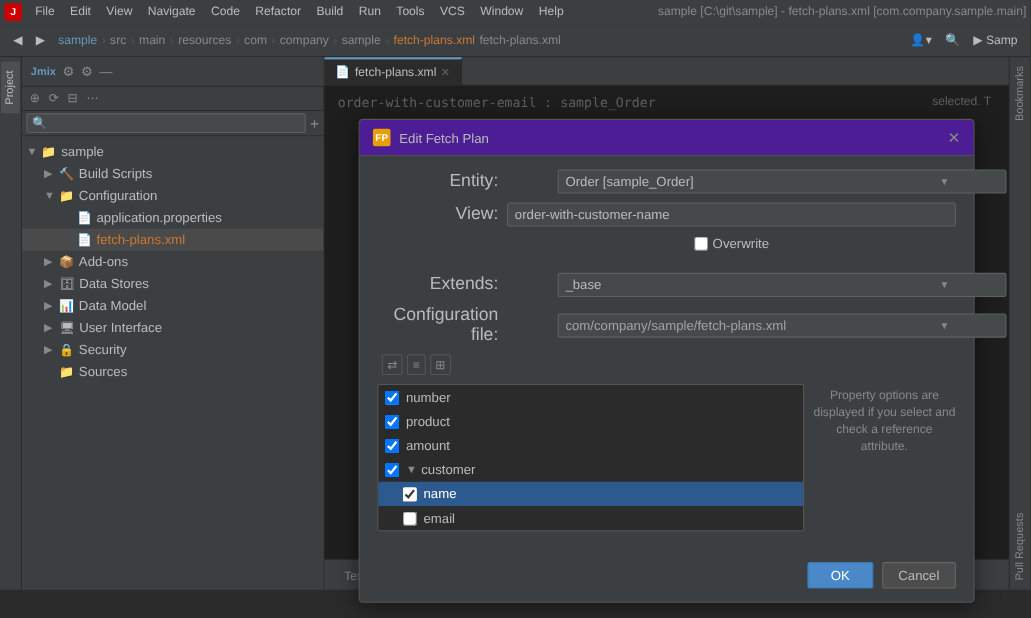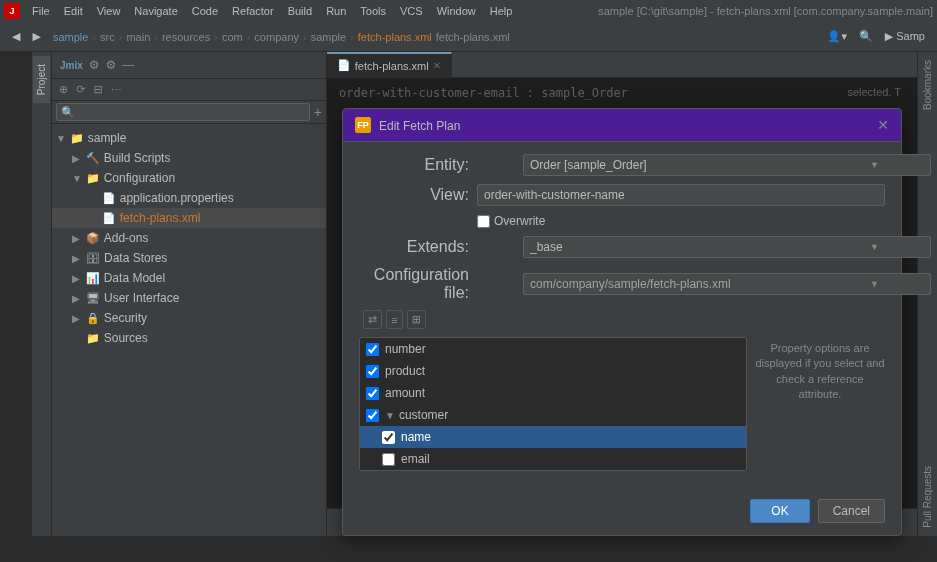--- a/index.html
+++ b/index.html
@@ -55,21 +55,20 @@
       display: flex; align-items: center; gap: 4px;
       color: #6897bb; font-size: 11px; margin-left: 4px;
     }
     .breadcrumb span { color: #888; }
     .breadcrumb .sep { color: #555; }
 
     
     .main-layout {
       display: flex;
       height: calc(562px - 22px - 30px - 26px);
-      padding-left: 32px;
     }
     .vtab {
       writing-mode: vertical-rl;
       text-orientation: mixed;
       transform: rotate(180deg);
       font-size: 10px;
       color: #888;
       padding: 8px 4px;
       cursor: pointer;
       white-space: nowrap;
@@ -282,22 +281,23 @@
       font-size: 12px;
       border-radius: 2px;
       outline: none;
       appearance: none;
       margin-left: 46px;
       -webkit-appearance: none;
     }
     .checkbox-row {
       display: flex;
       align-items: center;
-      margin-bottom: 8px;
+      margin-bottom: 20px;
       padding-left: 118px;
+      justify-content: center;
     }
     .checkbox-row input[type=checkbox] { margin-right: 4px; }
     .checkbox-row label { color: #bbbbbb; font-size: 12px; }
 
     
     .fetch-icons {
       display: flex;
       gap: 4px;
       margin-bottom: 8px;
       padding-left: 4px;

